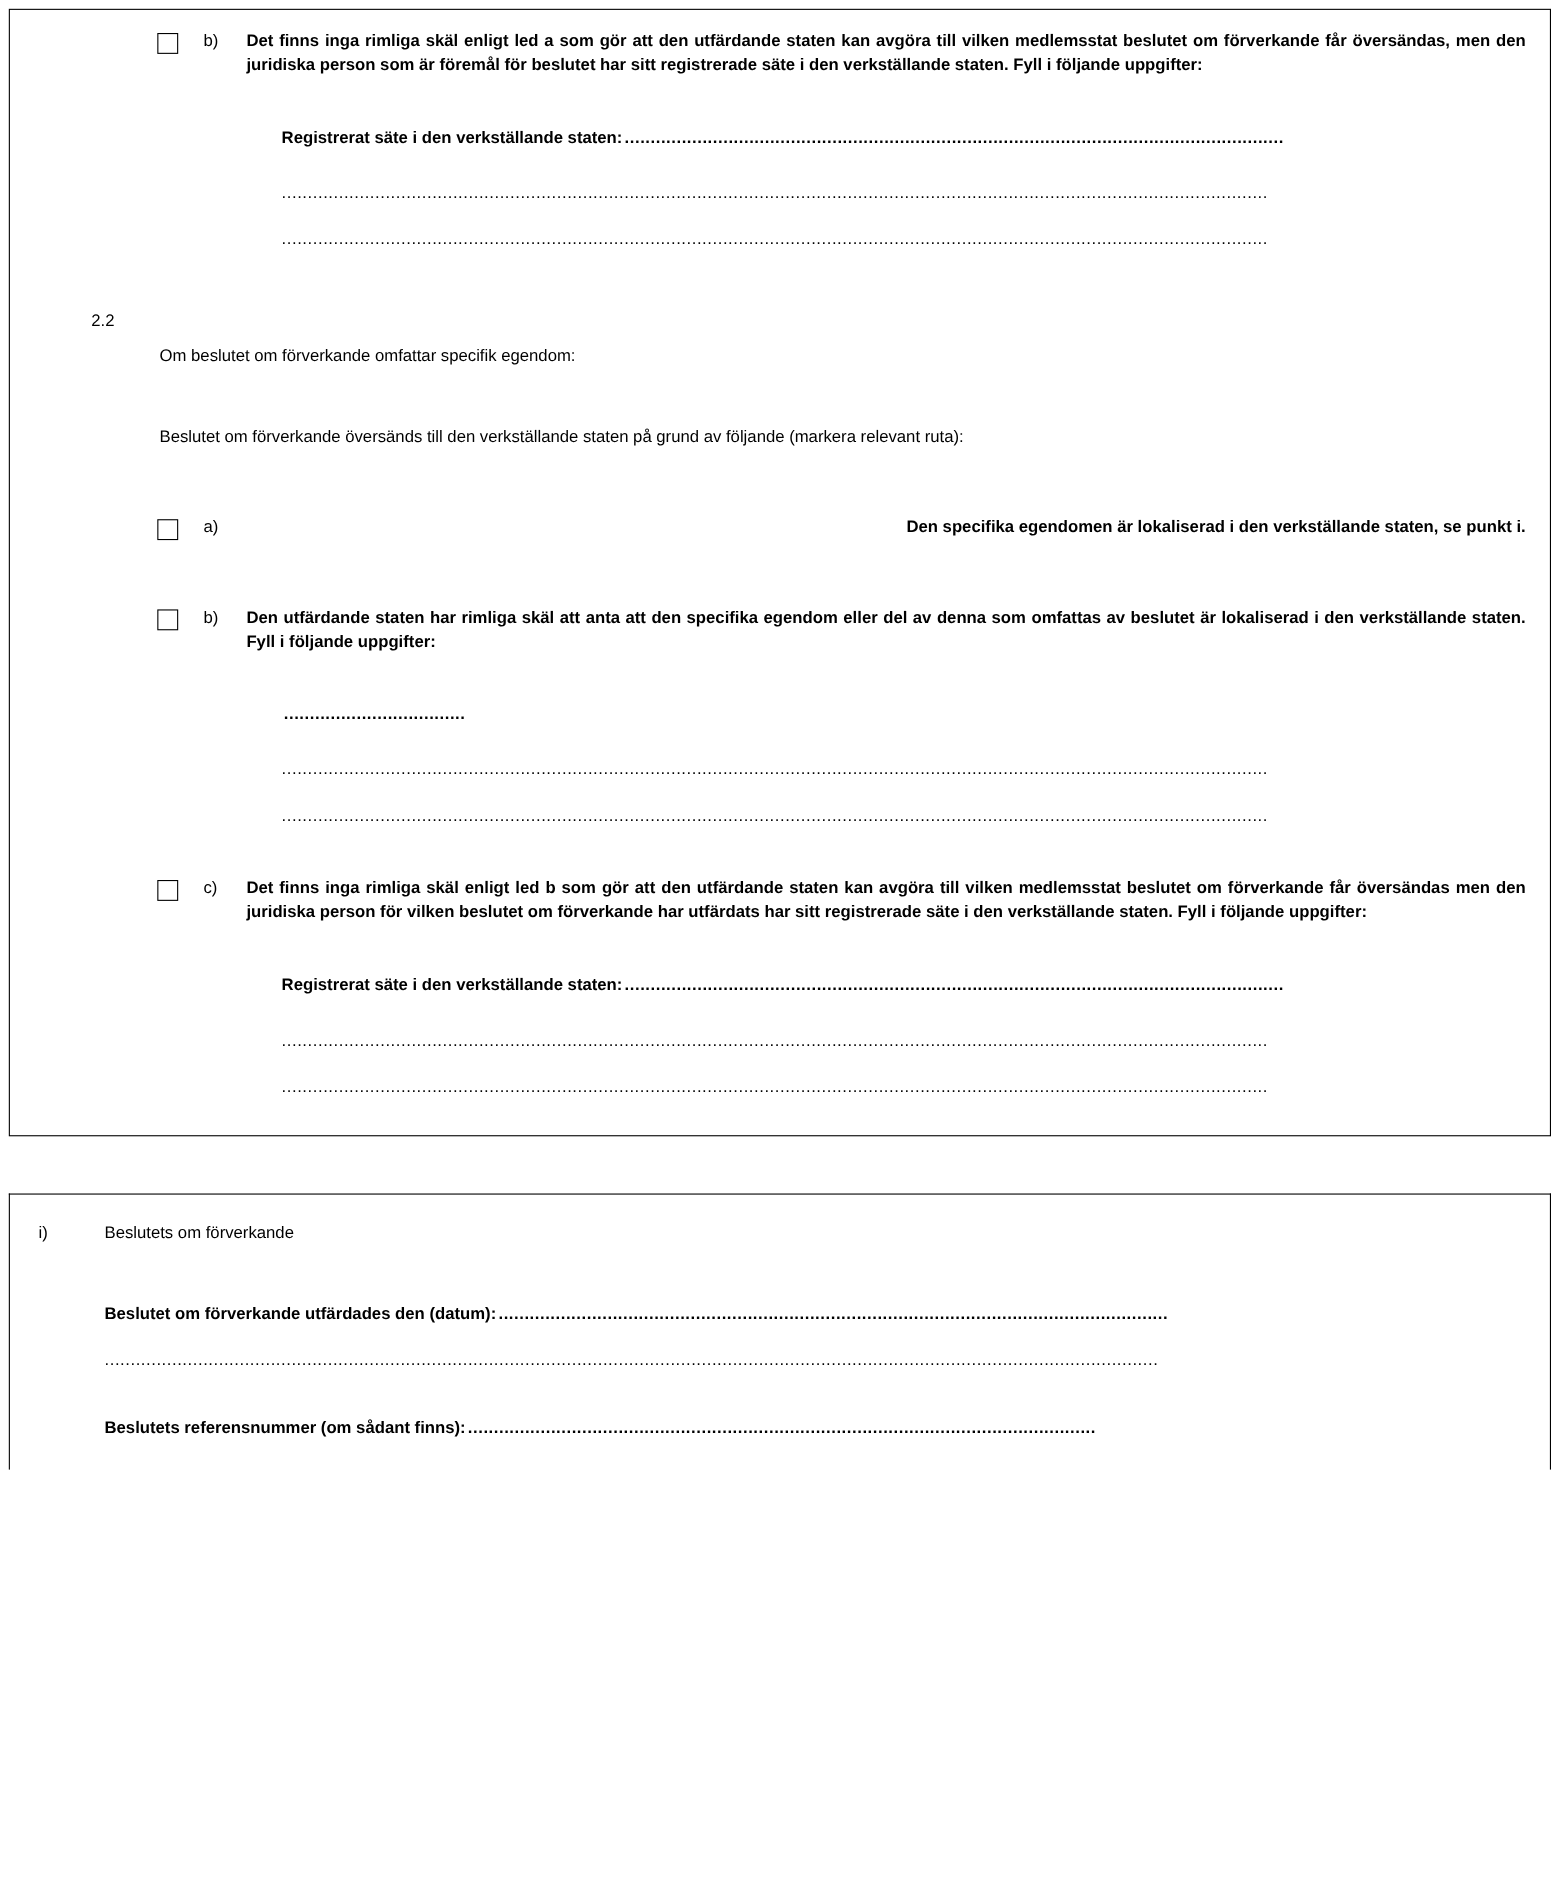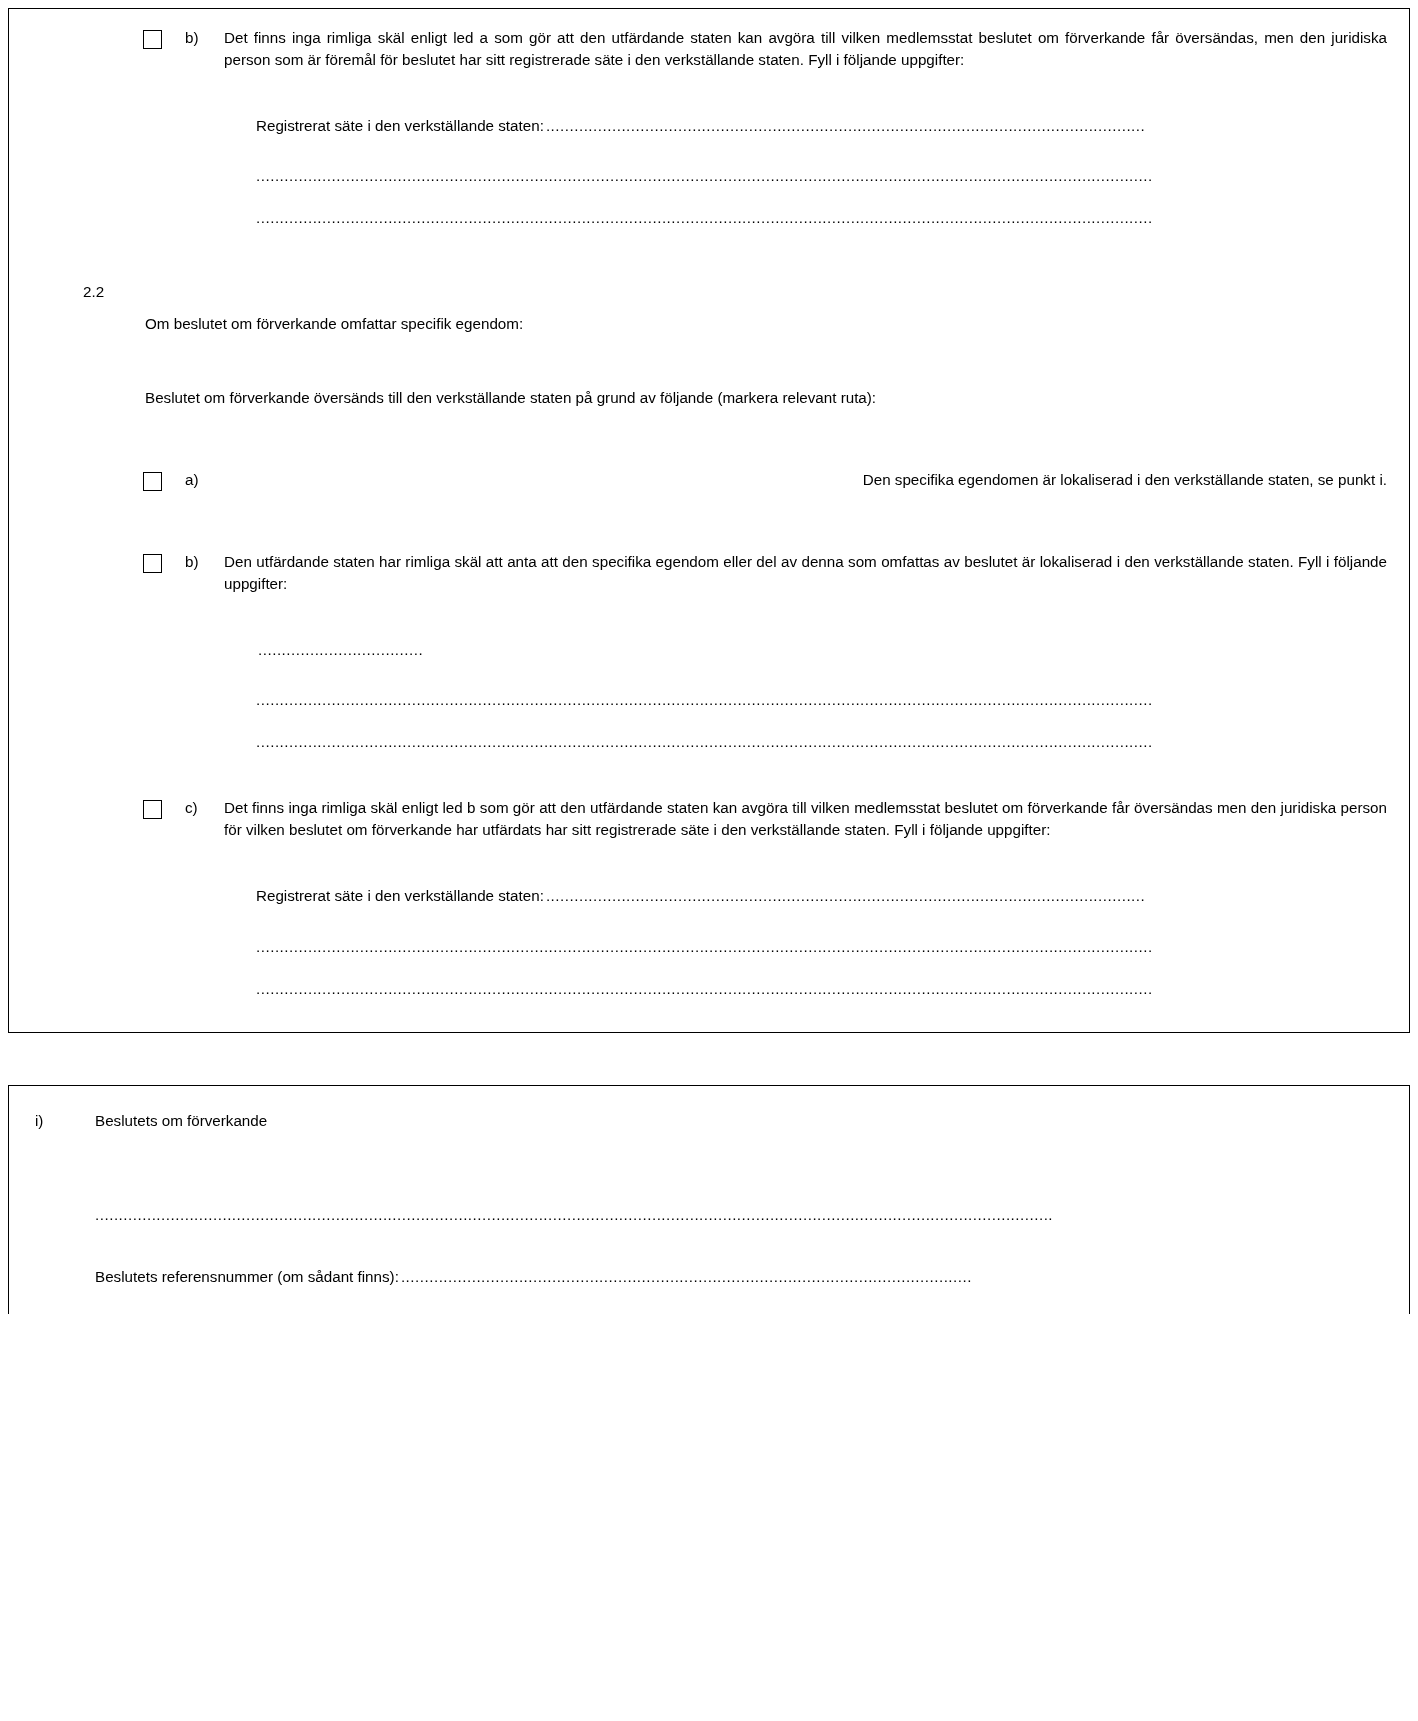--- a/index.html
+++ b/index.html
@@ -57,20 +57,21 @@
   .cb-letter {
     width: 62px;
     flex: 0 0 auto;
     padding-left: 23px;
     box-sizing: border-box;
   }
   .cb-text {
     flex: 1 1 auto;
     text-align: justify;
     padding-right: 8px;
+    font-weight: bold;
   }
   .cb-text.nojust {
     text-align: right;
   }
 
   
   .num-item {
     display: flex;
     align-items: flex-start;
     margin-left: 60px;
@@ -94,20 +95,21 @@
   .fill-block {
     margin-left: 233px;
     margin-right: 8px;
   }
   .dots {
     letter-spacing: 0.5px;
   }
   .fill-row {
     display: flex;
     align-items: flex-end;
+    font-weight: bold;
   }
   .fill-label {
     flex: 0 0 auto;
     white-space: nowrap;
   }
   .fill-dots {
     flex: 1 1 auto;
     overflow: hidden;
     white-space: nowrap;
     margin-left: 2px;
@@ -237,20 +239,24 @@
   <div class="box box-2">
 
     <div class="sec-i">
       <span class="sec-i-label">i)</span>
       <span class="sec-i-title">Beslutets om förverkande</span>
     </div>
 
     <div class="sp-52"></div>
 
     <div class="sec-i-fill">
+      <div class="fill-row">
+        <span class="fill-label">Beslutet om förverkande utfärdades den (datum):</span>
+        <span class="fill-dots dots">.................................................................................................................................</span>
+      </div>
       <div class="sp-20"></div>
       <div class="only-dots dots">...........................................................................................................................................................................................................</div>
       <div class="sp-20"></div>
       <div class="sp-20"></div>
       <div class="fill-row">
         <span class="fill-label">Beslutets referensnummer (om sådant finns):</span>
         <span class="fill-dots dots">.........................................................................................................................</span>
       </div>
     </div>
 

